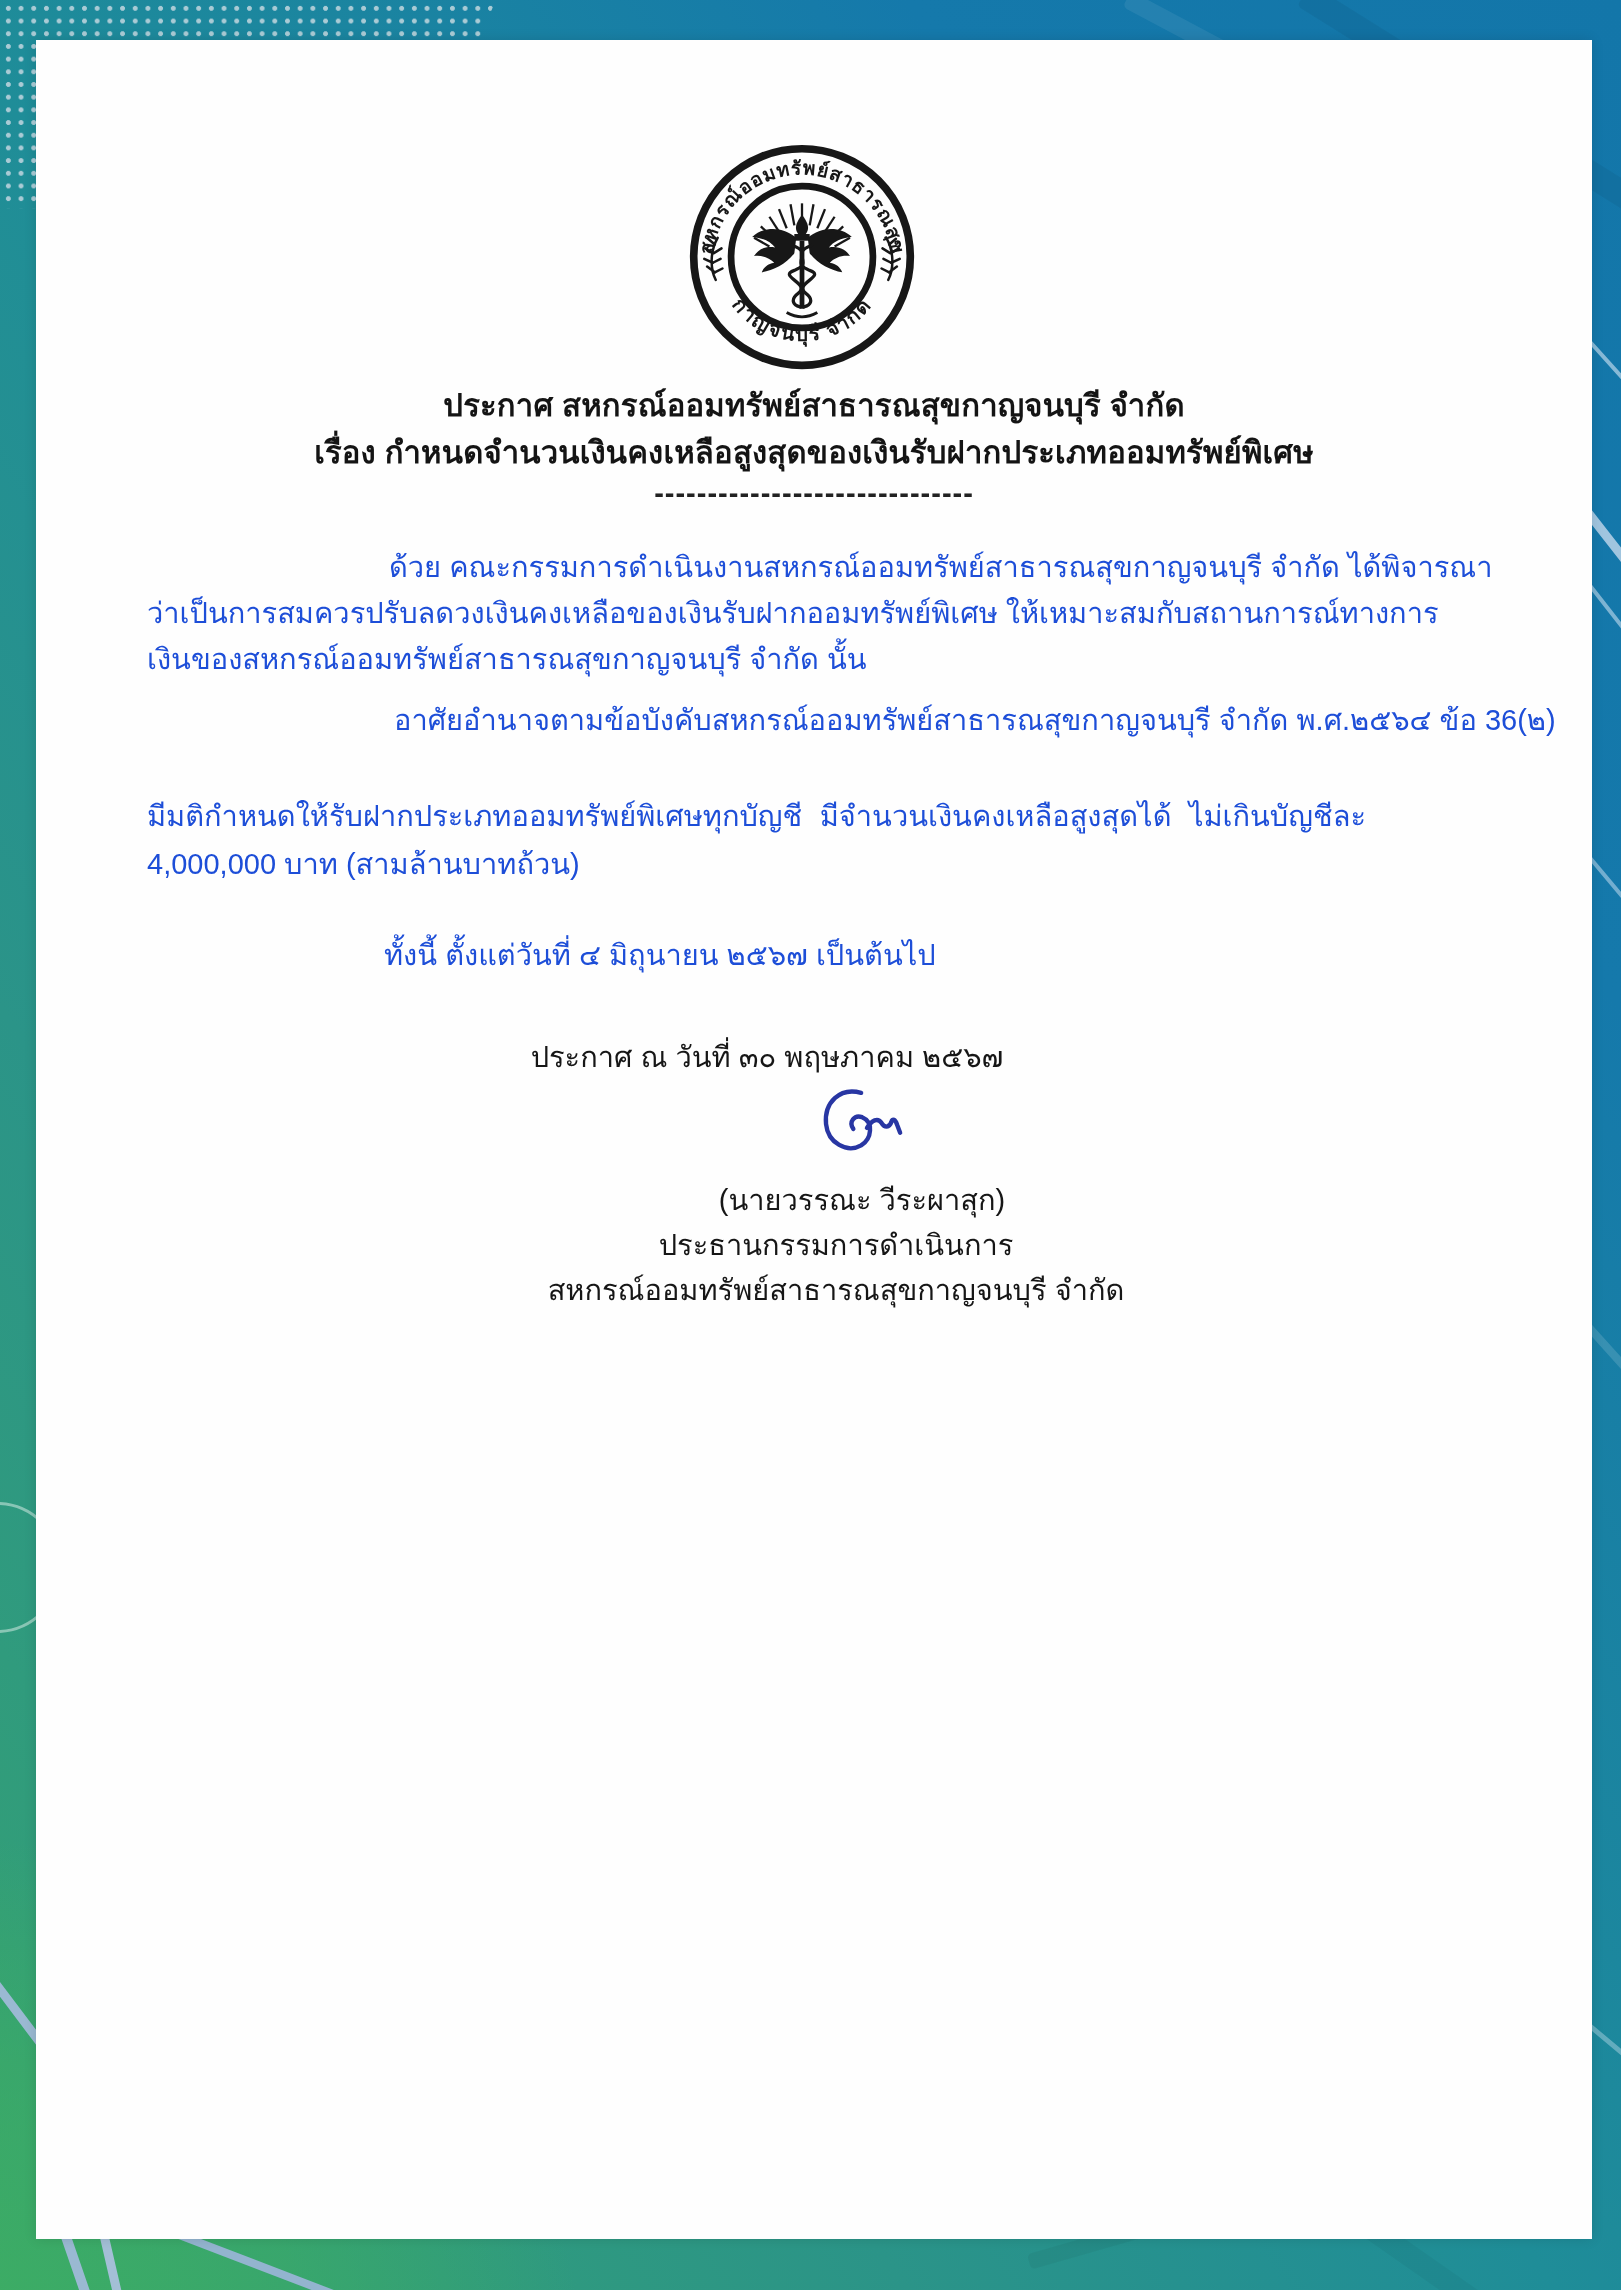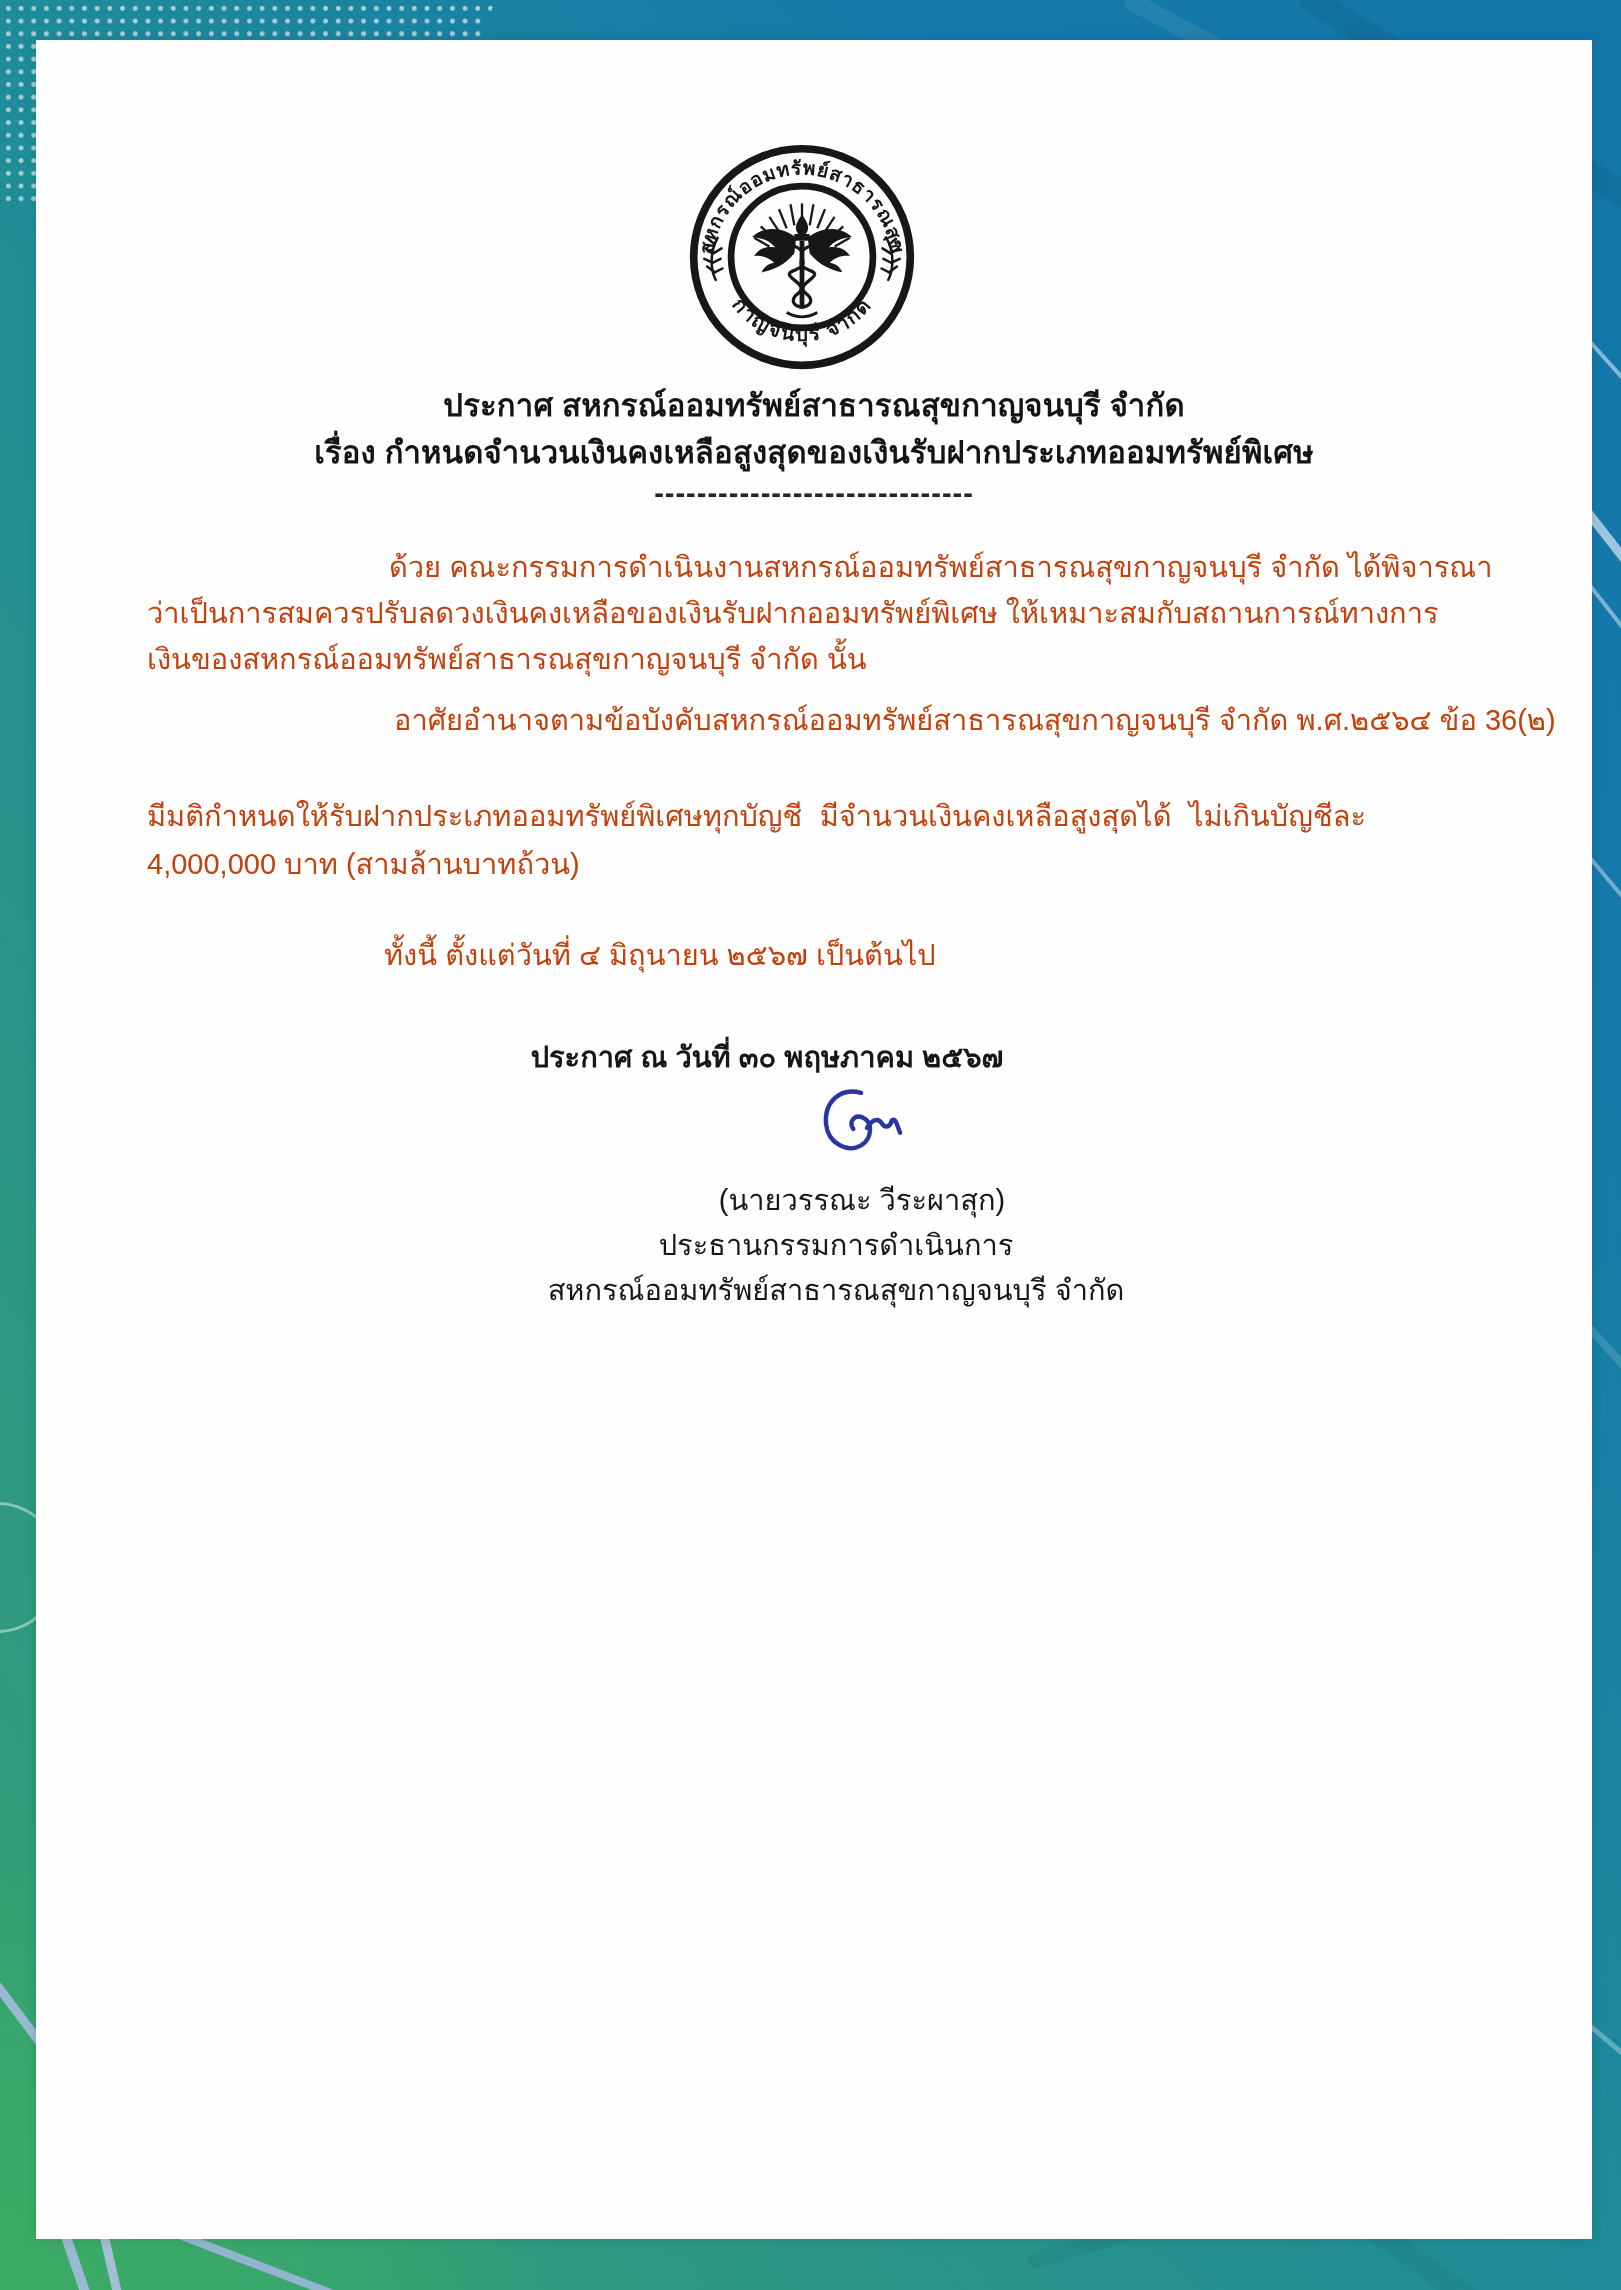--- a/index.html
+++ b/index.html
@@ -18,21 +18,21 @@
   .bar{border-radius:4.9px;transform-origin:left center;}
   .circle-arc{border-radius:50%;background:transparent;}
   .page{
     position:absolute;left:36px;top:40px;width:1556px;height:2199px;
     background:#fefefe;z-index:1;box-shadow:0 0 11.8px rgba(0,0,0,.12);
     color:#141414;
   }
   .abs{position:absolute;}
   .tline{font-size:31px;font-weight:700;letter-spacing:0.2px;width:100%;text-align:center;white-space:nowrap;}
   .sep{font-size:29px;font-weight:700;width:100%;text-align:center;letter-spacing:1px;color:#222;}
-  .bline{font-size:29px;white-space:nowrap;color:#c2410c;}
+  .bline{font-size:29px;white-space:nowrap;color:#1d4ed8;}
   .cline{font-size:29px;white-space:nowrap;text-align:center;color:#161616;}
   svg text{font-family:"Liberation Sans","DejaVu Sans",sans-serif;}
 </style>
 </head>
 <body>
 
 <div class="deco dots" style="left:0;top:0;width:496px;height:40px;clip-path:polygon(0 0,100% 0,96.5% 100%,0 100%);"></div>
 <div class="deco dots" style="left:0;top:40px;width:36px;height:169px;background-position:2px -38px;"></div>
 
 <div class="deco bar" style="left:1127px;top:-9.8px;width:412px;height:17.6px;background:rgba(255,255,255,.07);transform:rotate(28deg);"></div>
@@ -121,21 +121,21 @@
   <div class="abs bline" style="left:353px;top:504px;">ด้วย คณะกรรมการดำเนินงานสหกรณ์ออมทรัพย์สาธารณสุขกาญจนบุรี จำกัด ได้พิจารณา</div>
   <div class="abs bline" style="left:111px;top:550px;">ว่าเป็นการสมควรปรับลดวงเงินคงเหลือของเงินรับฝากออมทรัพย์พิเศษ ให้เหมาะสมกับสถานการณ์ทางการ</div>
   <div class="abs bline" style="left:111px;top:596px;">เงินของสหกรณ์ออมทรัพย์สาธารณสุขกาญจนบุรี จำกัด นั้น</div>
 
   <div class="abs bline" style="left:358px;top:657px;">อาศัยอำนาจตามข้อบังคับสหกรณ์ออมทรัพย์สาธารณสุขกาญจนบุรี จำกัด พ.ศ.๒๕๖๔ ข้อ 36(๒)</div>
   <div class="abs bline" style="left:111px;top:753px;font-family:Liberation Mono, monospace;">มีมติกำหนดให้รับฝากประเภทออมทรัพย์พิเศษทุกบัญชี มีจำนวนเงินคงเหลือสูงสุดได้ ไม่เกินบัญชีละ</div>
   <div class="abs bline" style="left:111px;top:801px;">4,000,000 บาท (สามล้านบาทถ้วน)</div>
 
   <div class="abs bline" style="left:348px;top:892px;">ทั้งนี้ ตั้งแต่วันที่ ๔ มิถุนายน ๒๕๖๗  เป็นต้นไป</div>
 
-  <div class="abs cline" style="left:388px;top:994px;width:686px;font-weight:bold;">ประกาศ  ณ  วันที่ ๓๐ พฤษภาคม ๒๕๖๗</div>
+  <div class="abs cline" style="left:388px;top:994px;width:686px;">ประกาศ  ณ  วันที่ ๓๐ พฤษภาคม ๒๕๖๗</div>
 
   <svg class="abs" style="left:776px;top:1045px;" width="108" height="78" viewBox="0 0 110 80">
     <g stroke="#2836a3" stroke-width="4.5" fill="none" stroke-linecap="round" stroke-linejoin="round">
       <path d="M 50,8 C 28,2 12,18 14,40 C 16,60 36,70 50,62 C 61,55 63,38 51,33 C 43,30 37,38 42,45"></path>
       <path d="M 56,44 C 61,36 67,33 71,39 C 74,44 79,44 81,38 C 82,34 85,35 87,41 L 90,49"></path>
     </g>
   </svg>
 
   <div class="abs cline" style="left:483px;top:1137px;width:686px;">(นายวรรณะ  วีระผาสุก)</div>
   <div class="abs cline" style="left:457px;top:1182px;width:686px;">ประธานกรรมการดำเนินการ</div>

